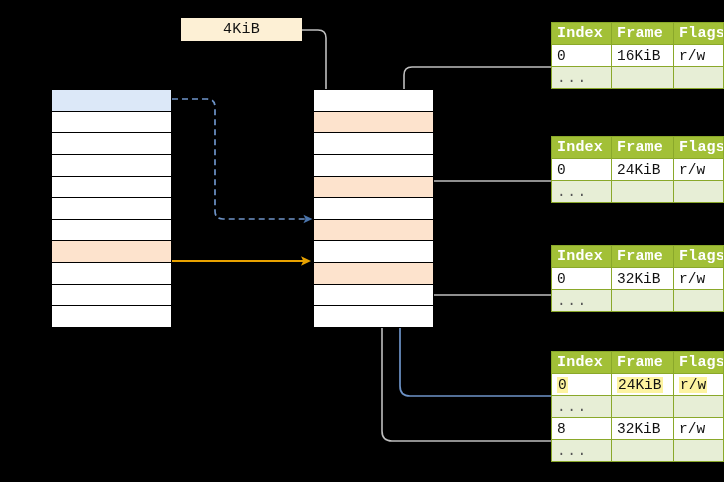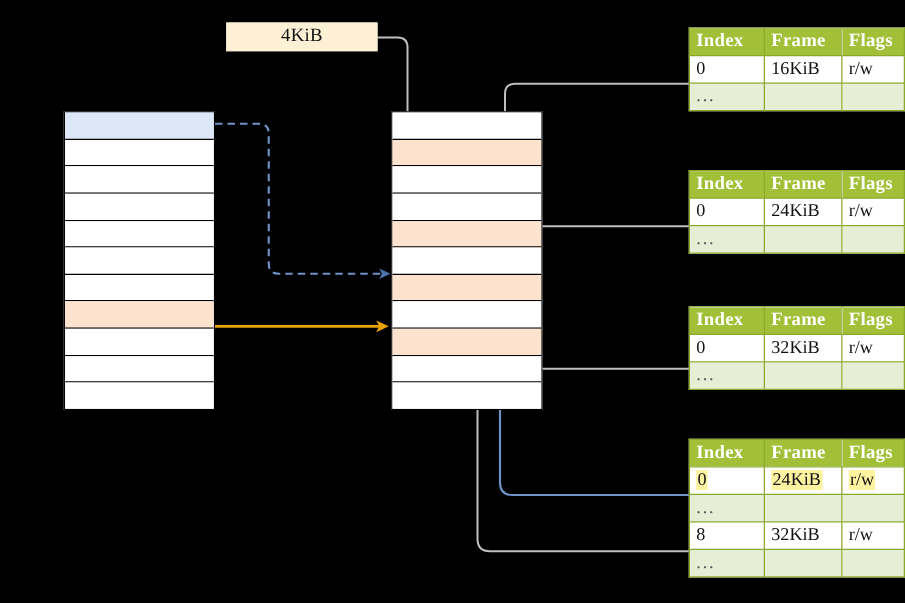--- a/index.html
+++ b/index.html
@@ -6,21 +6,21 @@
     margin: 0;
     padding: 0;
     background: #000000;
   }
   #stage {
     position: relative;
     width: 724px;
     height: 476px;
     background: #000000;
     overflow: hidden;
-    font-family: Liberation Serif, serif;
+    font-family: Liberation Mono, monospace;
   }
   #svg-layer {
     position: absolute;
     left: 0; top: 0;
     width: 724px;
     height: 482px;
     pointer-events: none;
   }
 
   

